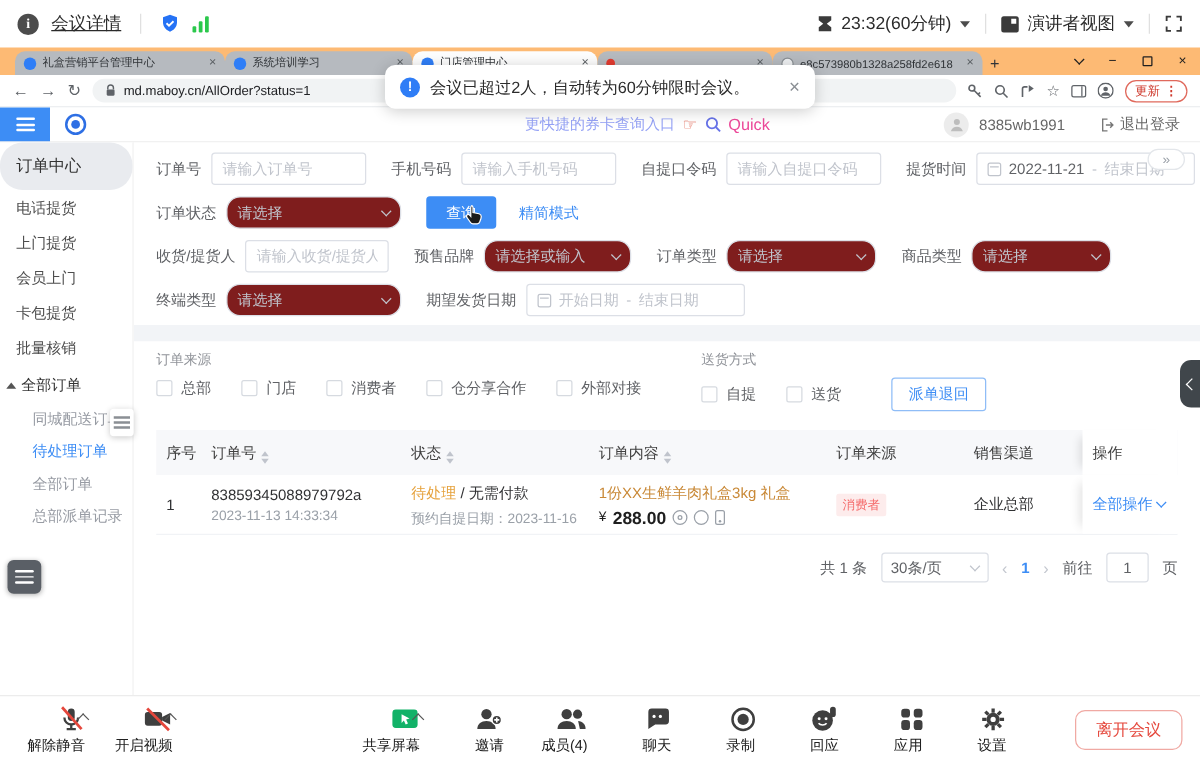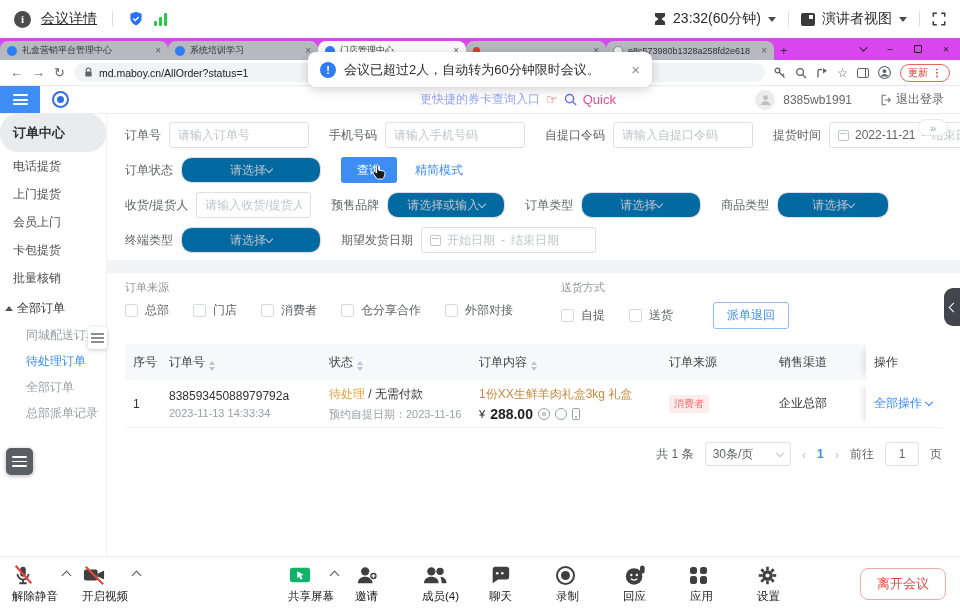--- a/index.html
+++ b/index.html
@@ -14,21 +14,21 @@
   .mtext { font-size:14px; color:#2b2b2b;text-decoration:underline; }
   .vdiv { width:1px; height:16px; background:#e0e0e0; margin:0 5px; }
   .bars { display:flex; align-items:flex-end; gap:2px; height:13px; }
   .bars i { display:block; width:3px; background:#2bc84c; border-radius:1px; }
   .mright { margin-left:auto; display:flex; align-items:center; gap:7px; font-size:14px; color:#2b2b2b; }
   .tri-dn { width:0; height:0; border-left:4px solid transparent; border-right:4px solid transparent; border-top:5px solid #4c4c4c; display:inline-block; }
   .layout-ic { position:relative; width:14px; height:13px; background:#3a3a3a; border-radius:2px; }
   .layout-ic::before { content:""; position:absolute; left:8px; top:2px; width:4px; height:4px; background:#fff; }
 
   
-  .tstrip { position:absolute; top:38px; left:0; width:100%; height:22px; background:#d946ef; display:flex; align-items:flex-end; padding-left:0; }
+  .tstrip { position:absolute; top:38px; left:0; width:100%; height:22px; background:#fdba74; display:flex; align-items:flex-end; padding-left:12px; }
   .tab { height:19px; display:flex; align-items:center; gap:5px; padding:0 7px; border-radius:8px 8px 0 0; background:#b6babf; font-size:9px; color:#2f3337; }
   .tab.active { background:#fdfdfd; }
   .tab .tt { flex:1; white-space:nowrap; overflow:hidden; }
   .tab .tx { color:#5a5f63; font-size:10px; flex:none; }
   .fav { width:10px; height:10px; border-radius:50%; background:#2f7ef7; flex:none; }
   .fav.globe { background:#eef0f2; border:1px solid #8a8f94; }
   .red-dot { width:7px; height:7px; border-radius:50%; background:#e23b30; flex:none; }
   .newtab { margin:0 6px 3px; color:#2f3337; font-size:13px; line-height:1; }
   .wctrl { margin-left:auto; display:flex; align-items:center; height:100%; }
   .wc { width:28px; height:100%; display:flex; align-items:center; justify-content:center; font-size:11px; color:#1f1f1f; }
@@ -64,36 +64,36 @@
   .ptext { color:#95a2f5; font-size:12px; }
   .finger { color:#e0604d; font-size:13px; line-height:1; }
   .quick { color:#ec4899; font-size:13px; }
   .ahead-right { margin-left:auto; display:flex; align-items:center; padding-right:16px; }
   .avatar { width:20px; height:20px; border-radius:50%; background:#ececec; display:flex; align-items:center; justify-content:center; margin-right:8px; }
   .uname { font-size:12px; color:#666; margin-right:28px; }
   .logout { display:flex; align-items:center; gap:4px; color:#666; font-size:12px; }
 
   
   .sbar { position:absolute; left:0; top:114px; width:107px; bottom:54px; background:#fff; border-right:1px solid #f0f0f0; }
-  .sb-head { height:38px; background:#e9ebef; display:flex; align-items:center; padding-left:13px; font-size:13px; font-weight:bold; color:#333;border-radius:18px; }
+  .sb-head { height:38px; background:#e9ebef; display:flex; align-items:center; padding-left:13px; font-size:13px; font-weight:normal; color:#333;border-radius:18px; }
   .sb-item { height:28px; display:flex; align-items:center; padding-left:13px; font-size:12px; color:#4d4d4d; }
   .sb-group { height:28px; display:flex; align-items:center; padding-left:5px; gap:4px; font-size:12px; color:#333; margin-top:2px; }
   .tri-up { width:0; height:0; border-left:4px solid transparent; border-right:4px solid transparent; border-bottom:5px solid #555; }
   .sb-sub { height:26px; display:flex; align-items:center; padding-left:26px; font-size:12px; color:#979ba3; }
   .sb-sub.active { color:#3d8df5; }
 
   
   .content { position:absolute; left:107px; top:114px; right:0; bottom:54px; background:#fff; overflow:hidden; }
   .filters { padding:8px 18px 0; }
   .frow { display:flex; align-items:center; margin-bottom:9px; height:26px; }
   .fgrp { display:flex; align-items:center; margin-right:20px; }
   .f-label { font-size:12px; color:#606266; margin-right:8px; white-space:nowrap; }
-  .f-input { height:26px; border:1px solid #dcdfe6; border-radius:3px; padding:0 8px; font-size:12px; color:#303133; width:140px; outline:none; font-family:inherit; background:#fff; }
+  .f-input { height:26px; border:1px solid #dcdfe6; border-radius:3px; padding:0 8px; font-size:12px; color:#303133; width:124px; outline:none; font-family:inherit; background:#fff; }
   .f-input::placeholder { color:#c0c4cc; }
-  .f-select { height:26px; border:1px solid #dcdfe6; border-radius:11px; padding:0 8px; font-size:12px; color:#c0c4cc; width:140px; display:flex; align-items:center; justify-content:center; background:#0369a1; }
+  .f-select { height:26px; border:1px solid #dcdfe6; border-radius:11px; padding:0 8px; font-size:12px; color:#c0c4cc; width:140px; display:flex; align-items:center; justify-content:space-between; background:#7f1d1d; }
   .chev { width:6px; height:6px; border-right:1.3px solid #c0c4cc; border-bottom:1.3px solid #c0c4cc; transform:rotate(45deg); margin-top:-3px; }
   .datebox { height:26px; border:1px solid #dcdfe6; border-radius:3px; padding:0 8px; font-size:12px; width:175px; display:flex; align-items:center; gap:6px; background:#fff; }
   .cal { width:11px; height:11px; border:1.2px solid #c0c4cc; border-radius:2px; position:relative; flex:none; }
   .cal::before { content:""; position:absolute; left:1px; right:1px; top:2px; height:1.2px; background:#c0c4cc; }
   .dval { color:#606266; }
   .dph { color:#c0c4cc; }
   .dsep { color:#c0c4cc; }
   .btn-primary { height:26px; background:#3d8df5; color:#fff; font-size:12px; border:none; border-radius:3px; padding:0 16px; margin-right:18px; }
   .link-blue { color:#3d8df5; font-size:12px; }
   .gap-band { height:13px; background:#f2f4f7; }
@@ -142,21 +142,21 @@
   .sb-handle { position:absolute; left:88px; top:327px; width:19px; height:22px; background:#fff; box-shadow:0 1px 5px rgba(0,0,0,.22); border-radius:3px; display:flex; flex-direction:column; justify-content:center; gap:2.5px; padding:0 3px; z-index:6; }
   .sb-handle i { height:1.6px; background:#8a8f94; }
   .list-widget { position:absolute; left:6px; top:448px; width:27px; height:27px; background:#5a5f66; border-radius:5px; box-shadow:0 1px 4px rgba(0,0,0,.3); display:flex; flex-direction:column; justify-content:center; gap:3px; padding:0 6px; z-index:6; }
   .list-widget i { height:1.6px; background:#fff; border-radius:1px; }
   .cursor { position:absolute; left:372px; top:163px; z-index:60; }
 
   
   .btoolbar { position:absolute; left:0; bottom:0; width:100%; height:54px; background:#fff; border-top:1px solid #ececec; display:flex; align-items:center; }
   .bt-left { display:flex; gap:14px; margin-left:12px; }
   .bt-center { position:absolute; left:288px; display:flex; gap:19px; }
-  .bt-item { display:flex; flex-direction:column; align-items:flex-start; width:56px; position:relative; }
+  .bt-item { display:flex; flex-direction:column; align-items:flex-end; width:56px; position:relative; }
   .bt-center .bt-item { width:48px; }
   .bt-ic { height:24px; display:flex; align-items:center; justify-content:center; }
   .bt-label { font-size:11.5px; color:#202020; margin-top:2px; white-space:nowrap; }
   .bt-chev { position:absolute; right:-2px; top:9px; width:7px; height:7px; border-top:1.7px solid #555; border-right:1.7px solid #555; transform:rotate(-45deg); }
   .rec-ic { width:19px; height:19px; border:2.6px solid #3f3f3f; border-radius:50%; display:flex; align-items:center; justify-content:center; }
   .rec-ic::after { content:""; width:9px; height:9px; border-radius:50%; background:#3f3f3f; }
   .apps-ic { width:17px; height:17px; display:grid; grid-template-columns:1fr 1fr; gap:2.4px; }
   .apps-ic i { background:#3f3f3f; border-radius:2.5px; }
   .leave-btn { margin-left:auto; margin-right:14px; height:32px; padding:0 16px; border:1px solid #f0a9a3; color:#e5473c; background:#fff; border-radius:8px; font-size:13px; display:flex; align-items:center; }
 </style>

